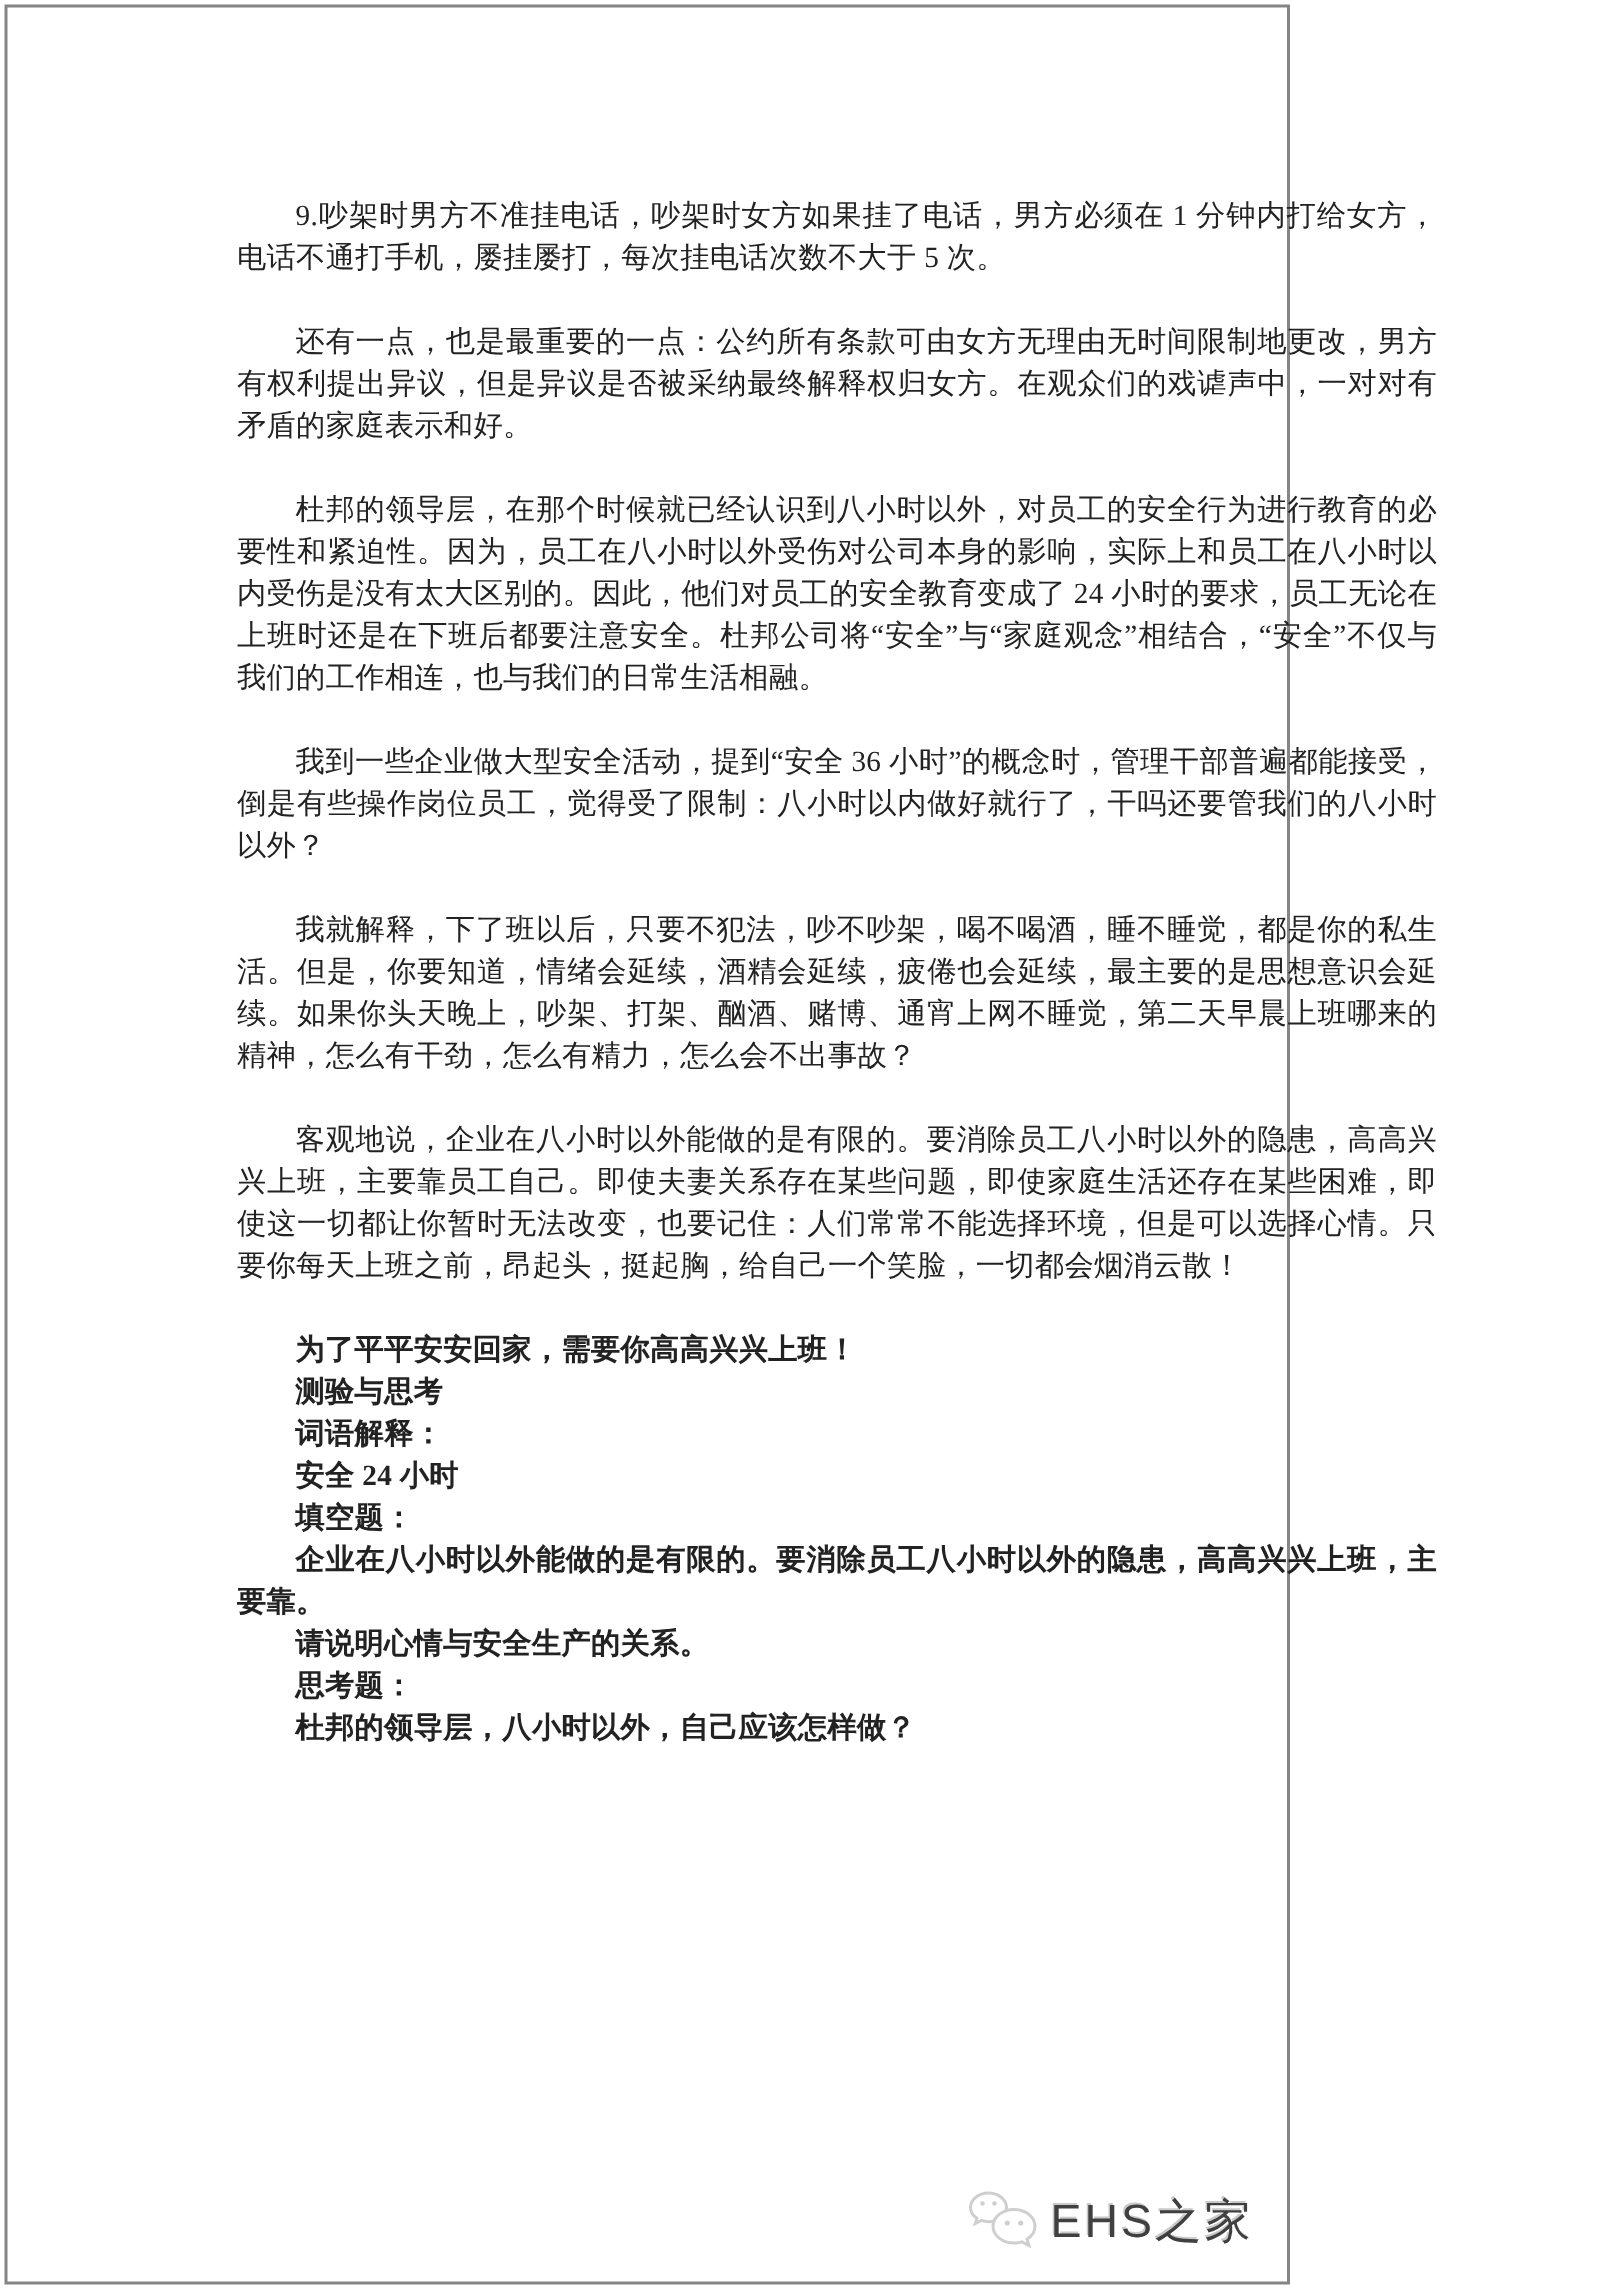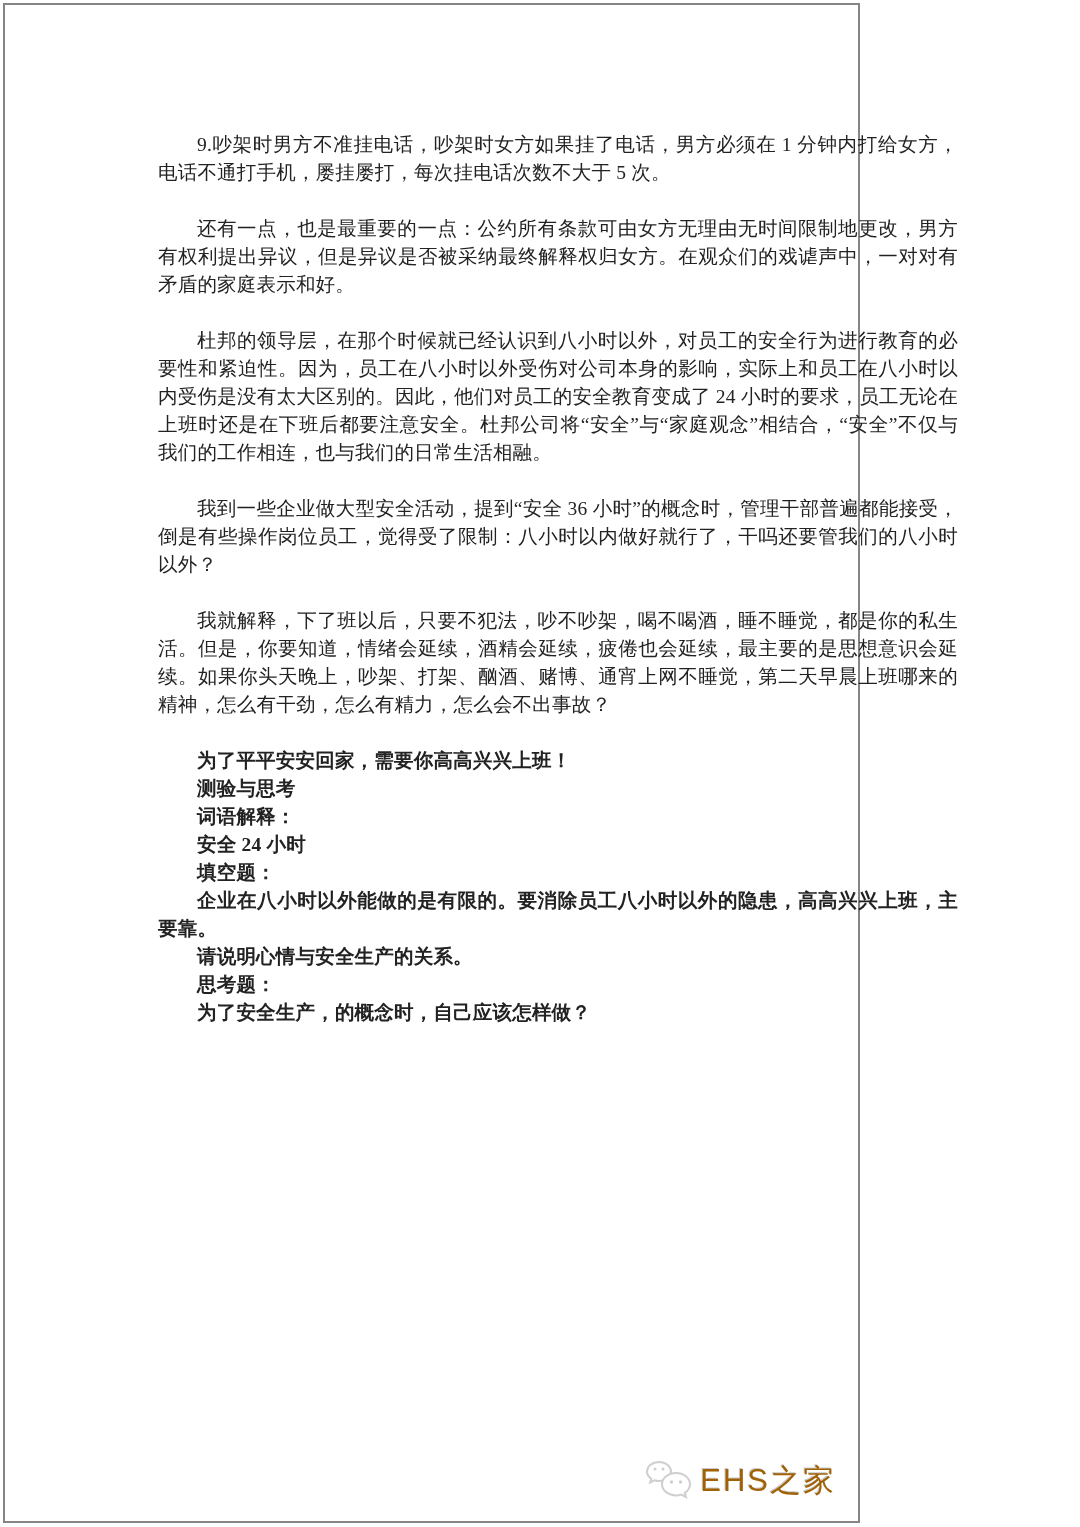--- a/index.html
+++ b/index.html
@@ -56,50 +56,51 @@
     display: flex;
     align-items: center;
     gap: 7px;
     color: #d2d2d2;
   }
 
   .watermark .wm-label {
     font-family: "Liberation Sans", "DejaVu Sans", sans-serif;
     font-size: 31px;
     letter-spacing: 2px;
-    color: #a16207;
+    color: #404040;
     text-shadow: 1px 1px 0 #ffffff, -1px -1px 0 #c9c9c9;
     white-space: nowrap;
   }
 
   .wm-icon svg { display: block; }
 </style>
 </head>
 <body>
 
 <div class="page">
   <div class="page-frame"></div>
 
   <div class="content">
     <p class="para">9.吵架时男方不准挂电话，吵架时女方如果挂了电话，男方必须在 1 分钟内打给女方，电话不通打手机，屡挂屡打，每次挂电话次数不大于 5 次。</p>
     <p class="para">还有一点，也是最重要的一点：公约所有条款可由女方无理由无时间限制地更改，男方有权利提出异议，但是异议是否被采纳最终解释权归女方。在观众们的戏谑声中，一对对有矛盾的家庭表示和好。</p>
     <p class="para">杜邦的领导层，在那个时候就已经认识到八小时以外，对员工的安全行为进行教育的必要性和紧迫性。因为，员工在八小时以外受伤对公司本身的影响，实际上和员工在八小时以内受伤是没有太大区别的。因此，他们对员工的安全教育变成了 24 小时的要求，员工无论在上班时还是在下班后都要注意安全。杜邦公司将“安全”与“家庭观念”相结合，“安全”不仅与我们的工作相连，也与我们的日常生活相融。</p>
     <p class="para">我到一些企业做大型安全活动，提到“安全 36 小时”的概念时，管理干部普遍都能接受，倒是有些操作岗位员工，觉得受了限制：八小时以内做好就行了，干吗还要管我们的八小时以外？</p>
     <p class="para">我就解释，下了班以后，只要不犯法，吵不吵架，喝不喝酒，睡不睡觉，都是你的私生活。但是，你要知道，情绪会延续，酒精会延续，疲倦也会延续，最主要的是思想意识会延续。如果你头天晚上，吵架、打架、酗酒、赌博、通宵上网不睡觉，第二天早晨上班哪来的精神，怎么有干劲，怎么有精力，怎么会不出事故？</p>
+    <p class="para">客观地说，企业在八小时以外能做的是有限的。要消除员工八小时以外的隐患，高高兴兴上班，主要靠员工自己。即使夫妻关系存在某些问题，即使家庭生活还存在某些困难，即使这一切都让你暂时无法改变，也要记住：人们常常不能选择环境，但是可以选择心情。只要你每天上班之前，昂起头，挺起胸，给自己一个笑脸，一切都会烟消云散！</p>
 
     <div class="quiz-section">
       <p>为了平平安安回家，需要你高高兴兴上班！</p>
       <p>测验与思考</p>
       <p>词语解释：</p>
       <p>安全 24 小时</p>
       <p>填空题：</p>
       <p>企业在八小时以外能做的是有限的。要消除员工八小时以外的隐患，高高兴兴上班，主要靠。</p>
       <p>请说明心情与安全生产的关系。</p>
       <p>思考题：</p>
-      <p>为了安全生产，的概念时，自己应该怎样做？</p>
+      <p>杜邦的领导层，八小时以外，自己应该怎样做？</p>
     </div>
   </div>
 
   <div class="watermark">
     <span class="wm-icon">
       <svg width="48" height="44" viewBox="0 0 48 44" fill="none" xmlns="http://www.w3.org/2000/svg">
 
         <path d="M14 3 C7.4 3 2 7.3 2 12.6 C2 15.6 3.7 18.2 6.3 19.9 L5.2 23.4 L9.3 21.3 C10.7 21.8 12.3 22.1 14 22.1 C20.6 22.1 26 17.8 26 12.6 C26 7.3 20.6 3 14 3 Z" stroke="#cfcfcf" stroke-width="2" fill="#ffffff"></path>
         <circle cx="10" cy="10" r="1.5" fill="#cfcfcf"></circle>
         <circle cx="18" cy="10" r="1.5" fill="#cfcfcf"></circle>

